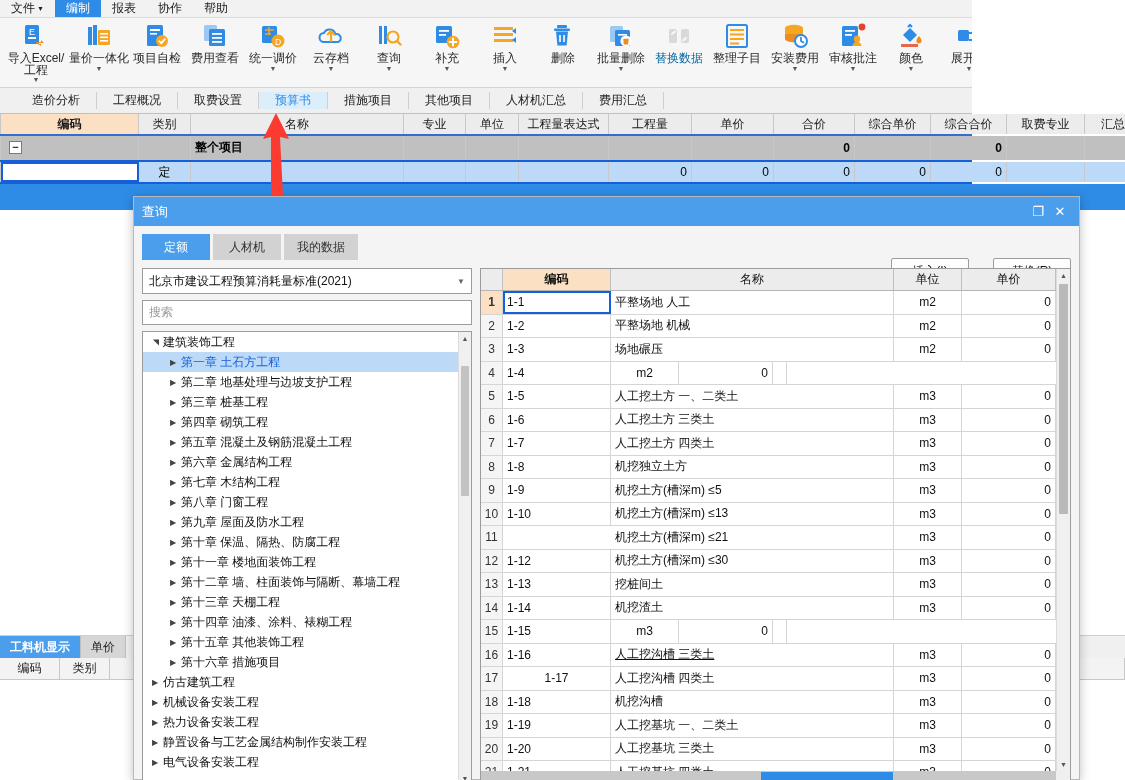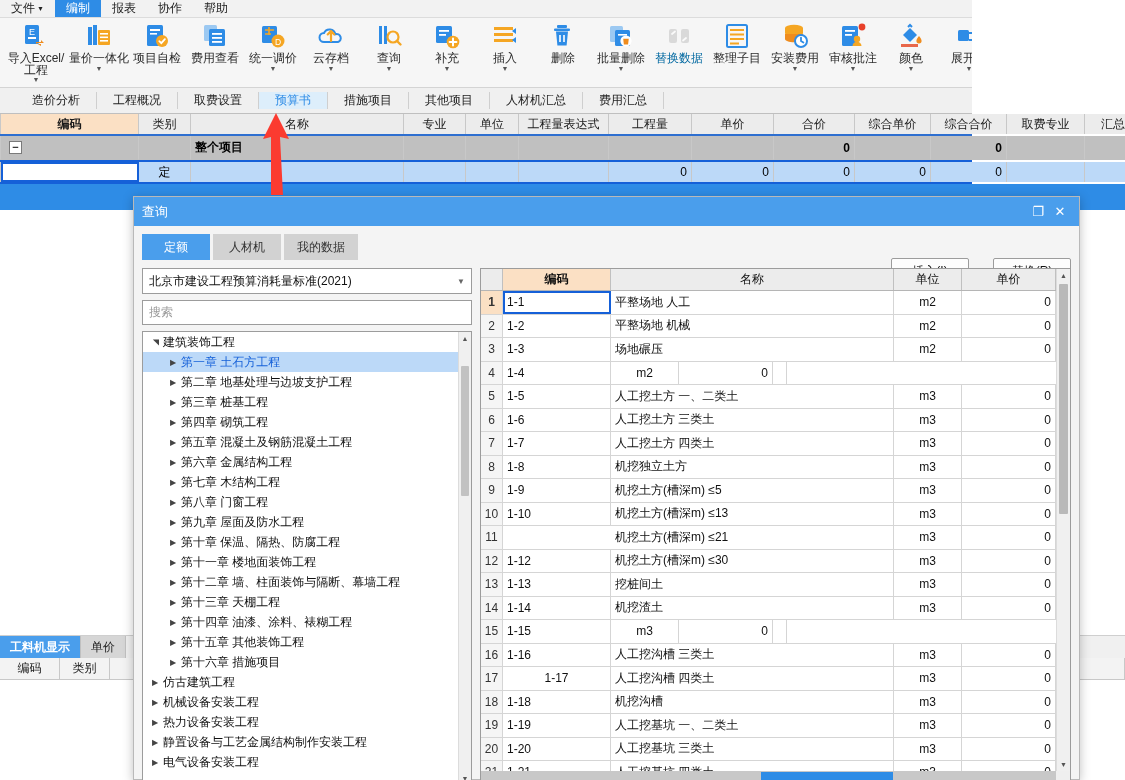--- a/index.html
+++ b/index.html
@@ -1046,21 +1046,21 @@
                 <div class="dg-c right" style="flex: 0 0 94px;">
                   <span>0</span>
                 </div>
                 <div class="dg-c" style="flex: 0 0 14px;"></div>
               </div>
               <div class="dg-row">
                 <div class="dg-c rn">16</div>
                 <div class="dg-c" style="flex: 0 0 108px;">
                   <span>1-16</span>
                 </div>
-                <div class="dg-c" style="flex: 1 1 auto;">
+                <div class="dg-c" style="flex: 1 1 auto; text-decoration: underline;">
                   <span>人工挖沟槽 三类土</span>
                 </div>
                 <div class="dg-c center" style="flex: 0 0 68px;">
                   <span>m3</span>
                 </div>
                 <div class="dg-c right" style="flex: 0 0 94px;">
                   <span>0</span>
                 </div>
                 <div class="dg-c" style="flex: 0 0 14px;"></div>
               </div>

